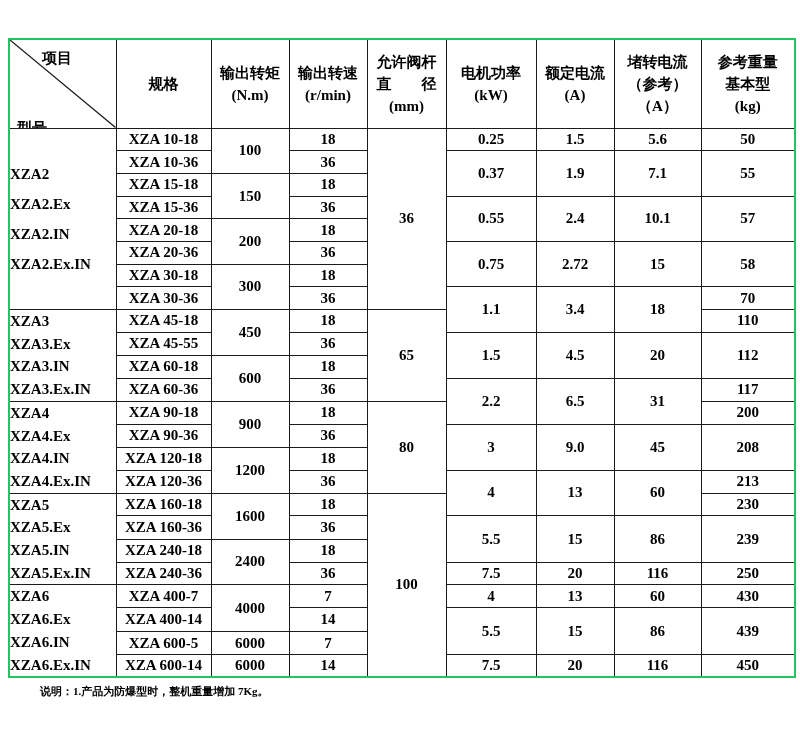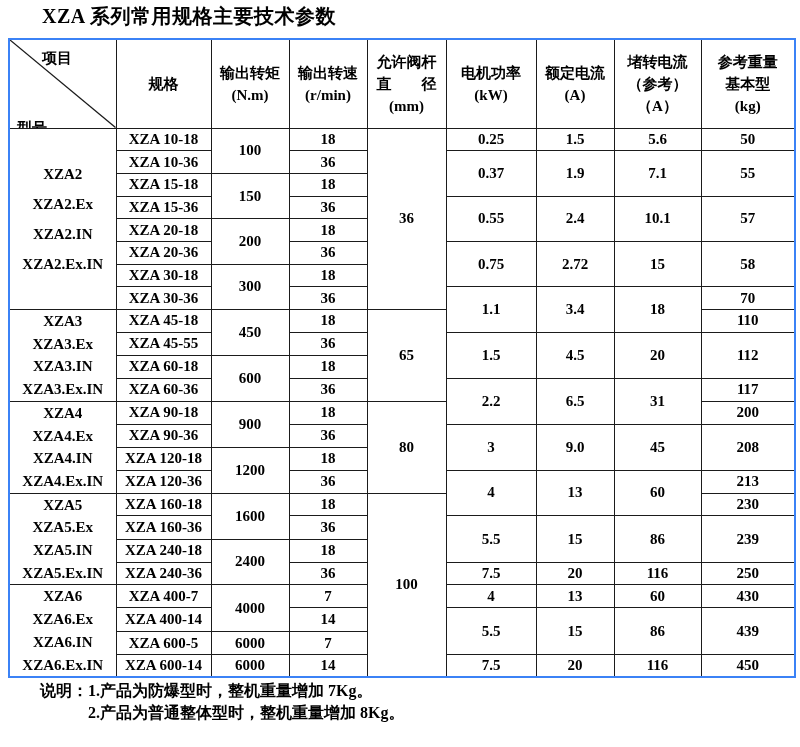--- a/index.html
+++ b/index.html
@@ -15,44 +15,43 @@
   }
   table.spec{
     position:absolute;left:8px;top:38px;width:786px;
     border-collapse:collapse;table-layout:fixed;
   }
   table.spec th,table.spec td{
     border:1px solid #1b1b1b;padding:0;margin:0;
     font-size:15px;font-weight:bold;text-align:center;vertical-align:middle;
     overflow:hidden;line-height:21px;
   }
-  table.spec{border:2px solid #3b82f6;}
+  table.spec{border:2px solid #22c55e;}
   thead tr{height:89px;}
   tbody tr{height:22.7px;}
   th div{line-height:22px;}
   th.corner{position:relative;}
   th.corner svg{position:absolute;left:0;top:0;width:100%;height:100%;}
   .corner-top{position:absolute;top:8px;left:32px;}
   .corner-bottom{position:absolute;top:50px;left:7px;margin-top:28px;}
   td.model{text-align:left;padding-left:8px;}
-  td.model div{line-height:22.7px;text-align:center;}
+  td.model div{line-height:22.7px;text-align:left;}
   td.model.tall div{line-height:30px;}
   td.spec-c{text-align:left;padding-left:7px;}
   td.bt2,th.bt2{border-top-width:2px;}
-  .notes{position:absolute;left:40px;top:680px;font-size:16px;font-weight:bold;}
+  .notes{position:absolute;left:40px;top:680px;font-size:11px;font-weight:bold;}
   .notes div{line-height:22px;white-space:nowrap;}
   .notes .indent{margin-left:48px;}
   .note-first{display:inline;}
 </style>
 </head>
 <body>
 
 <div class="page">
 
-  <h1 class="title">XZA 系列常用规格主要技术参数</h1>
 
   <table class="spec">
     <colgroup>
       <col style="width:107px">
         <col style="width:95px">
         <col style="width:78px">
       <col style="width:78px">
         <col style="width:79px">
         <col style="width:90px">
       <col style="width:78px">
@@ -555,16 +554,15 @@
             <div>450</div>
           </td>
         </tr>
       </tbody>
   </table>
 
   <div class="notes">
     <div>
       <span class="note-first">说明：</span><span>1.产品为防爆型时，整机重量增加 7Kg。</span>
     </div>
-    <div class="indent">2.产品为普通整体型时，整机重量增加 8Kg。</div>
   </div>
 
 </div>
 
 </body></html>

